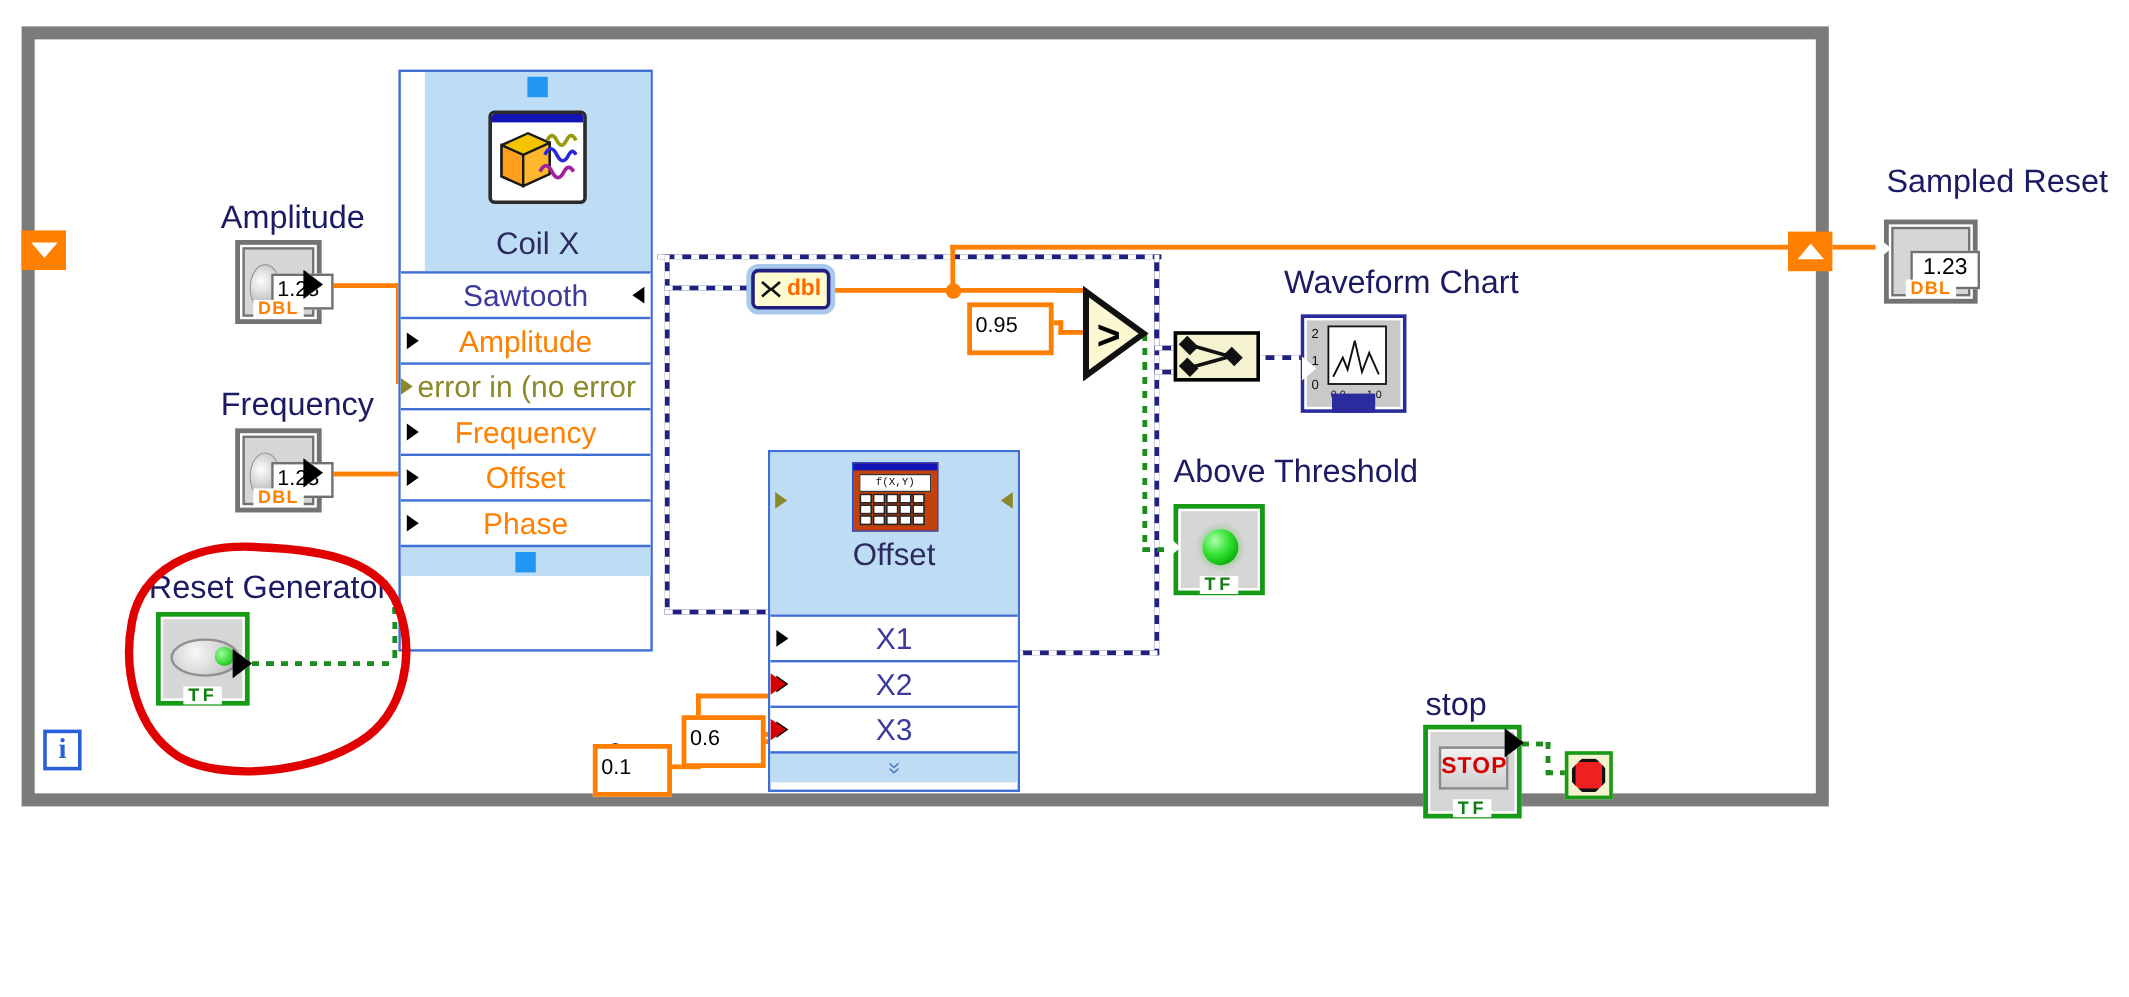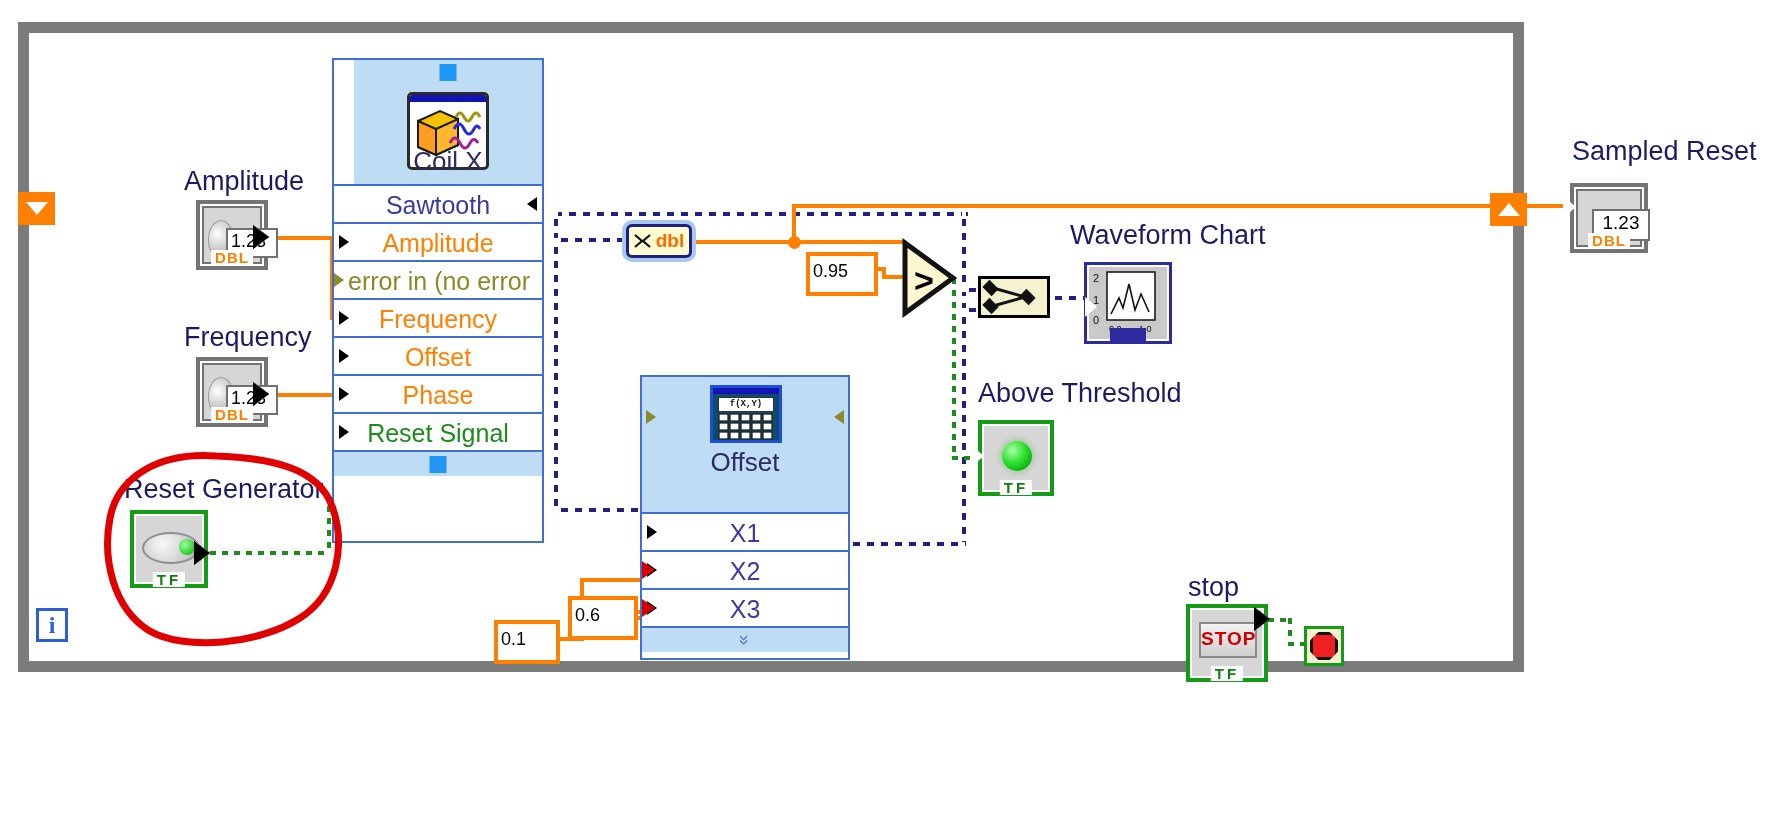--- a/index.html
+++ b/index.html
@@ -326,24 +326,23 @@
     border: 3px solid #2b2b2b;
     border-radius: 5px;
     overflow: hidden;
   }
   .coil-icon .topbar {
     position: absolute; left:0; right:0; top:0; height: 7px; background:#1414b4;
   }
   .calc-icon {
     position: absolute;
     box-sizing: border-box;
-    background: #0c4a6e;
-    border: 3px solid #1d4ed8;
+    background: #c2410c;
+    border: 1px solid #1d4ed8;
     overflow: hidden;
-    font-weight: bold;
   }
   .calc-icon .topbar {
     position: absolute; left:0; right:0; top:0; height: 6px; background:#1414b4;
   }
 </style>
 </head>
 <body>
 
 <div id="canvas">
 
@@ -402,21 +401,21 @@
   <div class="wire w-orange" style="left:580px; top:578px; width:60px; height:4px;"></div>
   <div class="wire w-orange" style="left:628px; top:610px; width:14px; height:4px;"></div>
   <div class="wire w-orange" style="left:624px; top:610px; width:4px; height:10px;"></div>
   <div class="wire w-orange" style="left:624px; top:616px; width:18px; height:4px;"></div>
 
   <div class="wire w-green-dot" style="left:1268px; top:618px; width:24px; height:4px;"></div>
   <div class="wire w-green-dot-v" style="left:1288px; top:618px; width:4px; height:28px;"></div>
   <div class="wire w-green-dot" style="left:1288px; top:642px; width:18px; height:4px;"></div>
 
   <div class="subvi" style="left:332px; top:58px; width:212px; height:485px;">
-    <div class="subvi-head" style="height:124px; position:relative;margin-left:20px;">
+    <div class="subvi-head" style="height:166px; position:relative;margin-left:20px;">
       <div class="resize-sq" style="left:50%; transform:translateX(-50%); top:4px;"></div>
       <div class="coil-icon" style="left:50%; margin-left:-41px; top:32px; width:82px; height:78px;">
         <div class="topbar"></div>
         <svg width="76" height="70" viewBox="0 0 76 70" style="position:absolute;left:0;top:6px;">
           <polygon points="8,20 30,10 48,18 48,44 26,54 8,46" fill="#f5c400" stroke="#1a1a1a" stroke-width="2"></polygon>
           <polygon points="8,20 26,28 26,54 8,46" fill="#ff9d1e" stroke="#1a1a1a" stroke-width="2"></polygon>
           <polygon points="26,28 48,18 48,44 26,54" fill="#ffb82e" stroke="#1a1a1a" stroke-width="2"></polygon>
           <path d="M46 16 q4 -8 8 0 q4 8 8 0 q4 -8 8 0" stroke="#9a9a12" fill="none" stroke-width="3"></path>
           <path d="M44 28 q5 -10 10 0 q5 10 10 0 q3 -6 6 0" stroke="#2828d8" fill="none" stroke-width="3"></path>
           <path d="M40 42 q5 -10 10 0 q5 10 10 0 q4 -7 8 0" stroke="#a020a0" fill="none" stroke-width="3"></path>
@@ -441,24 +440,20 @@
       <span class="row-nub"></span>
       <span>Frequency</span>
     </div>
     <div class="subvi-row orange">
       <span class="row-nub"></span>
       <span>Offset</span>
     </div>
     <div class="subvi-row orange">
       <span class="row-nub"></span>
       <span>Phase</span>
-    </div>
-    <div class="subvi-row green">
-      <span class="row-nub"></span>
-      <span>Reset Signal</span>
     </div>
     <div class="subvi-row foot">
       <div class="resize-sq" style="left:50%; transform:translateX(-50%); top:4px;"></div>
     </div>
   </div>
 
   <div class="subvi" style="left:640px; top:375px; width:210px; height:285px;">
     <div class="subvi-head" style="height:135px; position:relative;">
       <span class="row-nub olive" style="top:40px; left:4px;"></span>
       <span class="row-nub right olive" style="top:40px; right:4px;"></span>

